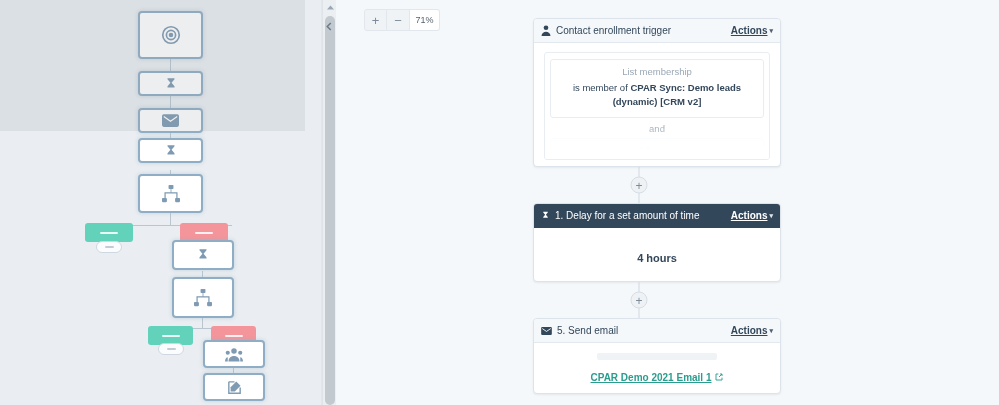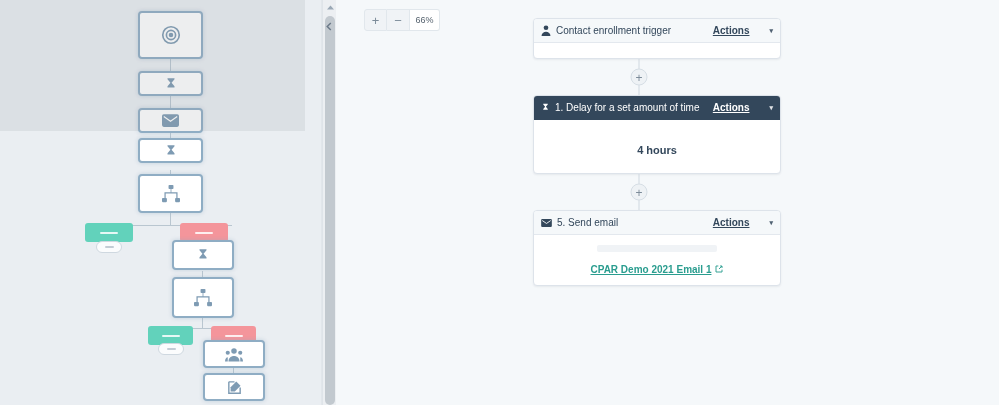--- a/index.html
+++ b/index.html
@@ -133,21 +133,21 @@
     display: flex; align-items: center;
     height: 24px; padding: 0 7px;
     font-size: 10px;
     border-bottom: 1px solid #e3e8ee;
   }
   .card-head.light { background: #f5f8fa; color: #33475b; }
   .card-head.dark  { background: #33475b; color: #ffffff; border-bottom-color:#33475b; }
   .card-head .hicon { margin-right: 5px; display:flex; align-items:center; }
   .card-head .htitle { flex: 1; white-space: nowrap; overflow: hidden; }
   .actions {
-    display: flex; align-items: center; gap: 20px;
+    display: flex; align-items: center; gap: 2px;
     font-size: 10px; font-weight: bold;
   }
   .actions .lbl { text-decoration: underline; }
   .actions .caret { font-size: 7px; opacity: .85; }
   .card-head.light .actions { color: #33475b; }
   .card-head.dark .actions  { color: #ffffff; }
 
   .card-body { padding: 9px 10px 6px; }
 
   .cond-wrap {
@@ -357,40 +357,51 @@
           <path d="M5 1L1 5l4 4"></path>
         </svg>
     </div>
   </div>
 
   <div class="canvas">
 
     <div class="zoom-ctl">
       <div class="zoom-btn first">+</div>
       <div class="zoom-btn mid">−</div>
-      <div class="zoom-level">66%</div>
+      <div class="zoom-level">71%</div>
     </div>
 
     <div class="flow">
 
       <div class="card">
         <div class="card-head light">
           <span class="hicon">
             <svg width="10" height="11" viewBox="0 0 14 16" fill="#33475b">
               <circle cx="7" cy="4" r="3.4"></circle>
                 <path d="M0.5 16c0-4 3-6.3 6.5-6.3S13.5 12 13.5 16z"></path>
             </svg>
           </span>
           <span class="htitle">Contact enrollment trigger</span>
           <span class="actions">
             <span class="lbl">Actions</span>
             <span class="caret">▾</span>
           </span>
         </div>
         <div class="card-body">
+          <div class="cond-wrap">
+            <div class="cond-box">
+              <div class="cond-title">List membership</div>
+              <div class="cond-text"><span>is member of </span><b>CPAR Sync: Demo leads (dynamic) [CRM v2]</b></div>
+            </div>
+            <div class="cond-and">and</div>
+            <div class="cond-box faded">
+              <div class="cond-title">Workflow status</div>
+            </div>
+            <div class="cond-fade"></div>
+          </div>
         </div>
       </div>
 
       <div class="connector">
         <div class="line"></div>
         <div class="plus-btn">+</div>
       </div>
 
       <div class="card">
         <div class="card-head dark">

